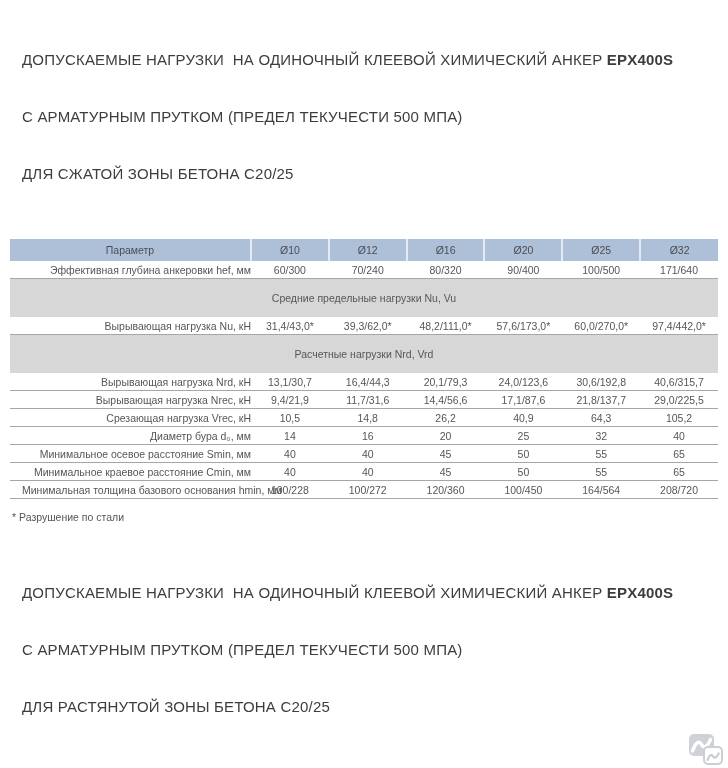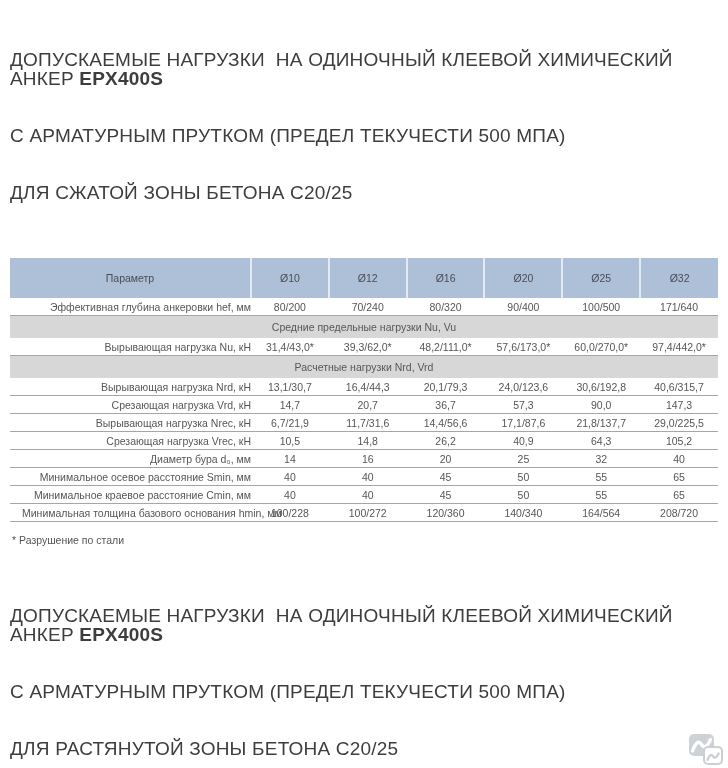--- a/index.html
+++ b/index.html
@@ -12,60 +12,60 @@
   .page {
     position:relative;
     width:728px; height:768px;
     box-sizing:border-box;
     padding:10px 10px 0 10px;
   }
   .block { margin:0; }
   .block + .block { margin-top:22px; }
   .title {
     color:#3d3d3f;
-    font-size:19px;
+    font-size:15px;
     line-height:19px;
     letter-spacing:0.2px;
     white-space:pre-wrap;
-    margin:2px 0 18px 0;
+    margin:2px 0 18px 12px;
   }
   .title .bold { font-weight:bold; }
   table {
     border-collapse:collapse;
     width:708px;
     table-layout:fixed;
     font-size:10.5px;
     color:#55565a;
   }
   thead th {
     background:#aec0d7;
     height:22px;
     font-weight:normal;
     color:#4b4d56;
     text-align:center;
     border-right:2px solid #e4eaf2;
-    padding:9px;
+    padding:0;
   }
   thead th:last-child { border-right:none; }
   tbody tr.data td {
     height:17px;
     border-bottom:1px solid #a6a6a6;
     text-align:center;
     padding:0;
     white-space:nowrap;
   }
   tbody tr.data td.param {
     text-align:right;
     padding-left:12px;
   }
   tbody tr.section td {
     background:#d7d7d7;
     height:14px;
     text-align:center;
-    padding:4px;
+    padding:12px;
     color:#56575b;
     margin-top:48px;
   }
   .footnote {
     font-size:10.5px;
     color:#55565a;
     margin:12px 0 0 2px;
   }
   .watermark {
     position:absolute;
@@ -102,21 +102,21 @@
           <th>Ø12</th>
           <th>Ø16</th>
           <th>Ø20</th>
           <th>Ø25</th>
           <th>Ø32</th>
         </tr>
       </thead>
       <tbody>
           <tr class="data">
             <td class="param">Эффективная глубина анкеровки hef, мм</td>
-            <td>80/200</td>
+            <td>60/300</td>
             <td>70/240</td>
             <td>80/320</td>
             <td>90/400</td>
             <td>100/500</td>
             <td>171/640</td>
           </tr>
           <tr class="section">
             <td colspan="7">Средние предельные нагрузки Nu, Vu</td>
           </tr>
           <tr class="data">
@@ -134,31 +134,22 @@
           <tr class="data">
             <td class="param">Вырывающая нагрузка Nrd, кН</td>
             <td>13,1/30,7</td>
             <td>16,4/44,3</td>
             <td>20,1/79,3</td>
             <td>24,0/123,6</td>
             <td>30,6/192,8</td>
             <td>40,6/315,7</td>
           </tr>
           <tr class="data">
-            <td class="param">Срезающая нагрузка Vrd, кН</td>
-            <td>14,7</td>
-            <td>20,7</td>
-            <td>36,7</td>
-            <td>57,3</td>
-            <td>90,0</td>
-            <td>147,3</td>
-          </tr>
-          <tr class="data">
             <td class="param">Вырывающая нагрузка Nrec, кН</td>
-            <td>6,7/21,9</td>
+            <td>9,4/21,9</td>
             <td>11,7/31,6</td>
             <td>14,4/56,6</td>
             <td>17,1/87,6</td>
             <td>21,8/137,7</td>
             <td>29,0/225,5</td>
           </tr>
           <tr class="data">
             <td class="param">Срезающая нагрузка Vrec, кН</td>
             <td>10,5</td>
             <td>14,8</td>
@@ -192,21 +183,21 @@
             <td>45</td>
             <td>50</td>
             <td>55</td>
             <td>65</td>
           </tr>
           <tr class="data">
             <td class="param">Минимальная толщина базового основания hmin, мм</td>
             <td>100/228</td>
             <td>100/272</td>
             <td>120/360</td>
-            <td>140/340</td>
+            <td>100/450</td>
             <td>164/564</td>
             <td>208/720</td>
           </tr>
         </tbody>
     </table>
     <div class="footnote">* Разрушение по стали</div>
   </section>
 
   <section class="block">
     <div class="title">

